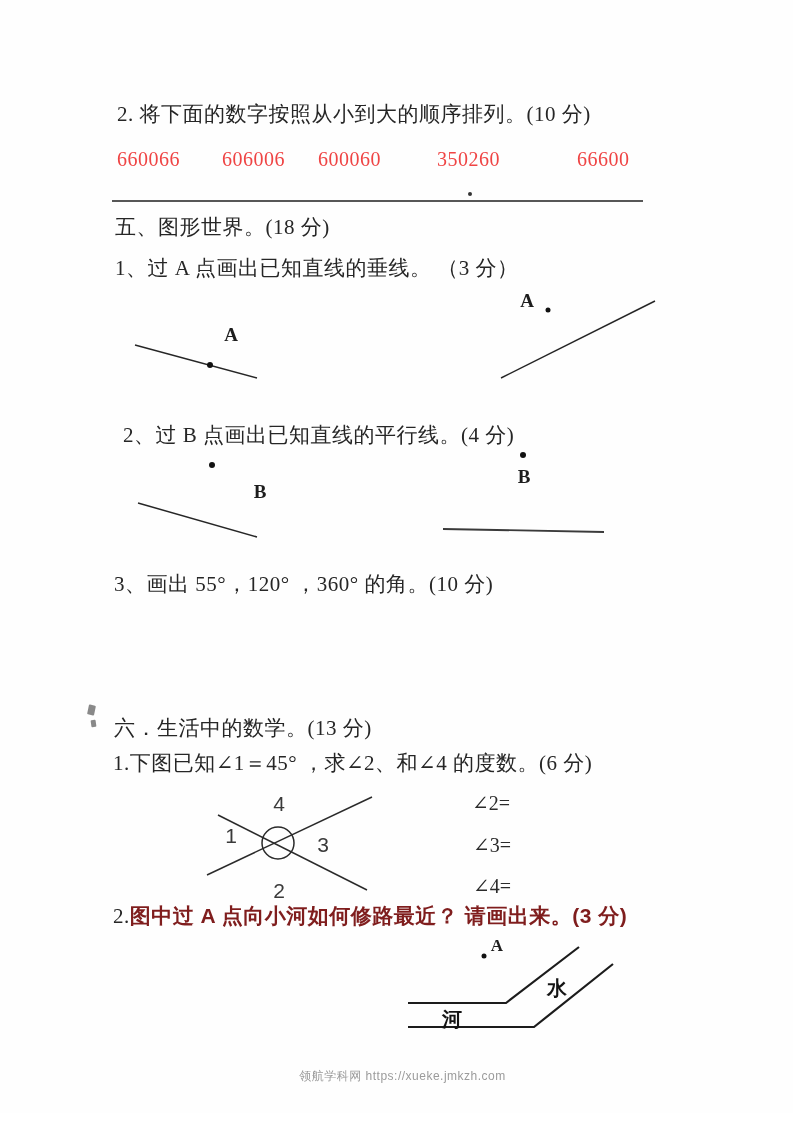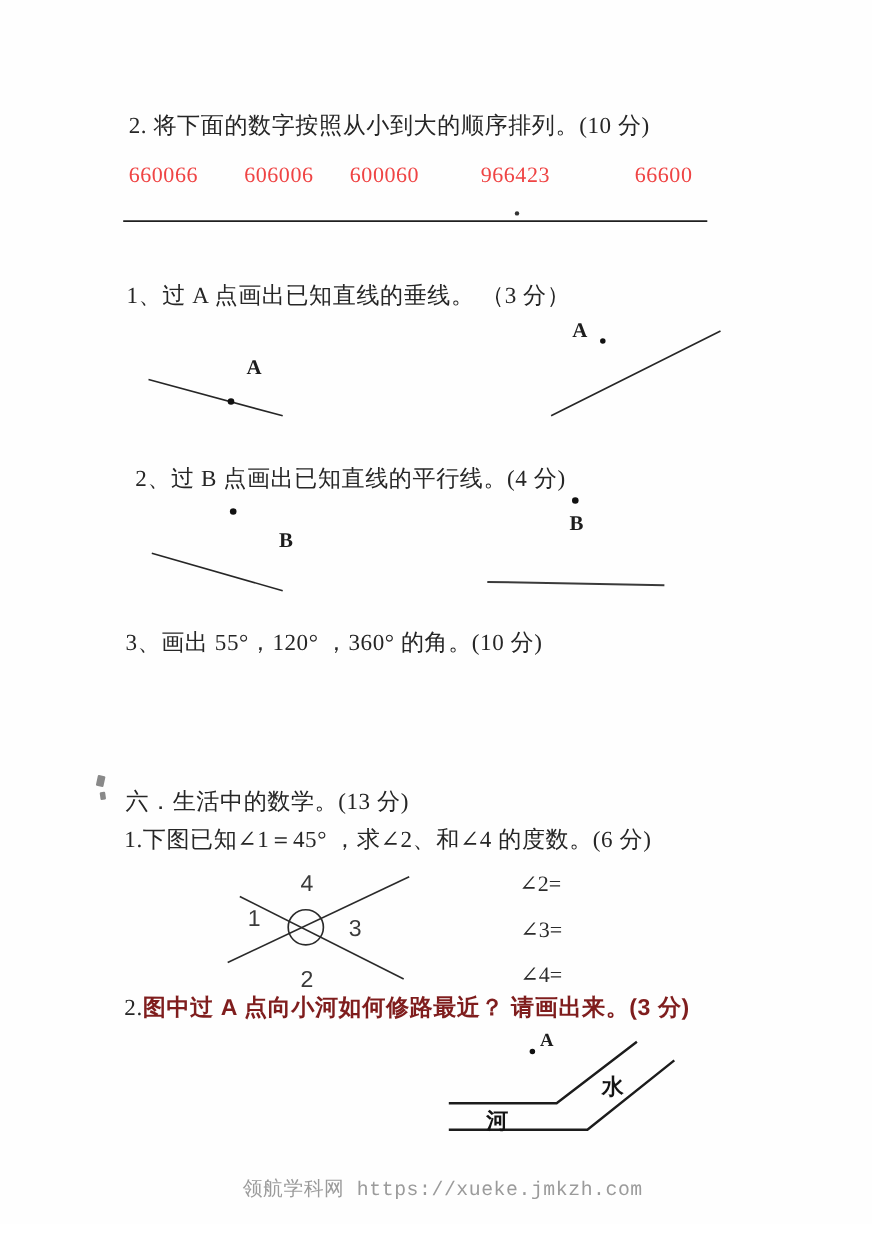--- a/index.html
+++ b/index.html
@@ -56,22 +56,22 @@
   .angle-ans{
     position:absolute;
     font-size:20px;
     color:#2b2b2b;
     white-space:nowrap;
   }
   .footer{
     position:absolute;
     left:12px;right:0;
     text-align:center;
-    font-family:Liberation Mono, monospace;
-    font-size:18px;
+    font-family:Liberation Sans, sans-serif;
+    font-size:12px;
     color:#9b9b9b;
     letter-spacing:0.5px;
   }
   .svg-overlay{
     position:absolute;
     left:0;top:0;
     pointer-events:none;
   }
   .artifact{
     position:absolute;
@@ -108,23 +108,24 @@
 
     <polyline points="408,1003 506,1003 579,947" fill="none" stroke="#1c1c1c" stroke-width="2.2"></polyline>
     <polyline points="408,1027 534,1027 613,964" fill="none" stroke="#1c1c1c" stroke-width="2.2"></polyline>
     <circle cx="484" cy="956" r="2.5" fill="#111"></circle>
   </svg>
 
   <div class="t" style="left:117px;top:102px;">2. 将下面的数字按照从小到大的顺序排列。(10 分)</div>
   <div class="num" style="left:117px;top:148px;">660066</div>
   <div class="num" style="left:222px;top:148px;">606006</div>
   <div class="num" style="left:318px;top:148px;">600060</div>
-  <div class="num" style="left:437px;top:148px;">966423</div>
+  <div class="num" style="left:437px;top:148px;">350260</div>
   <div class="num" style="left:577px;top:148px;">66600</div>
 
+  <div class="t" style="left:115px;top:215px;">五、图形世界。(18 分)</div>
   <div class="t" style="left:115px;top:256px;">1、过 A 点画出已知直线的垂线。 （3 分）</div>
 
   <div class="lbl pointlbl" style="left:231px;top:335px;">A</div>
   <div class="lbl pointlbl" style="left:527px;top:301px;">A</div>
 
   <div class="t" style="left:123px;top:423px;">2、过 B 点画出已知直线的平行线。(4 分)</div>
   <div class="lbl pointlbl" style="left:260px;top:492px;">B</div>
   <div class="lbl pointlbl" style="left:524px;top:477px;">B</div>
 
   <div class="t" style="left:114px;top:572px;">3、画出  55°，120° ，360° 的角。(10 分)</div>

